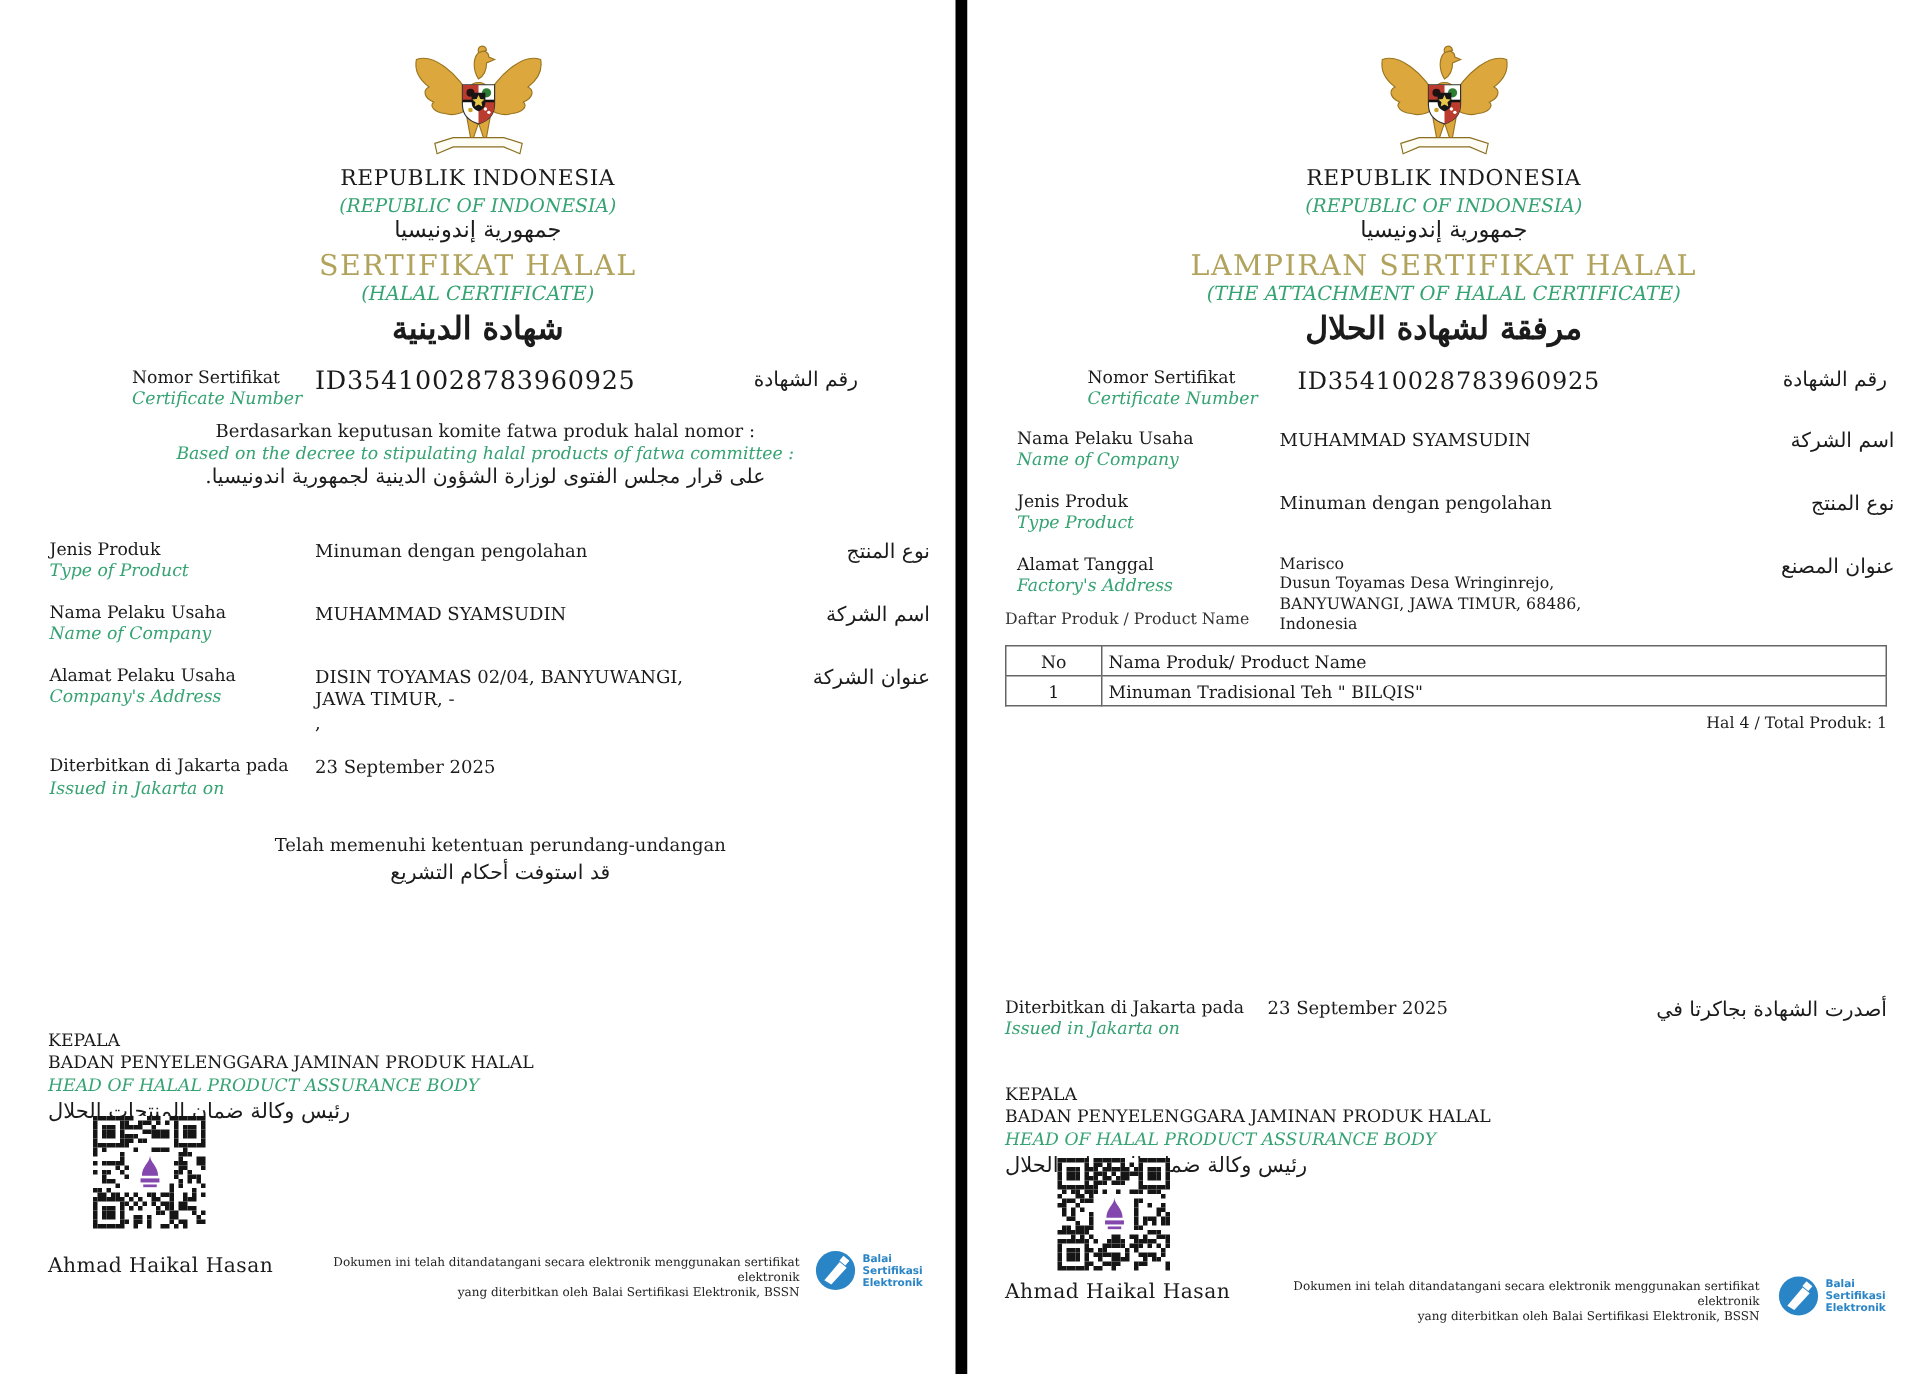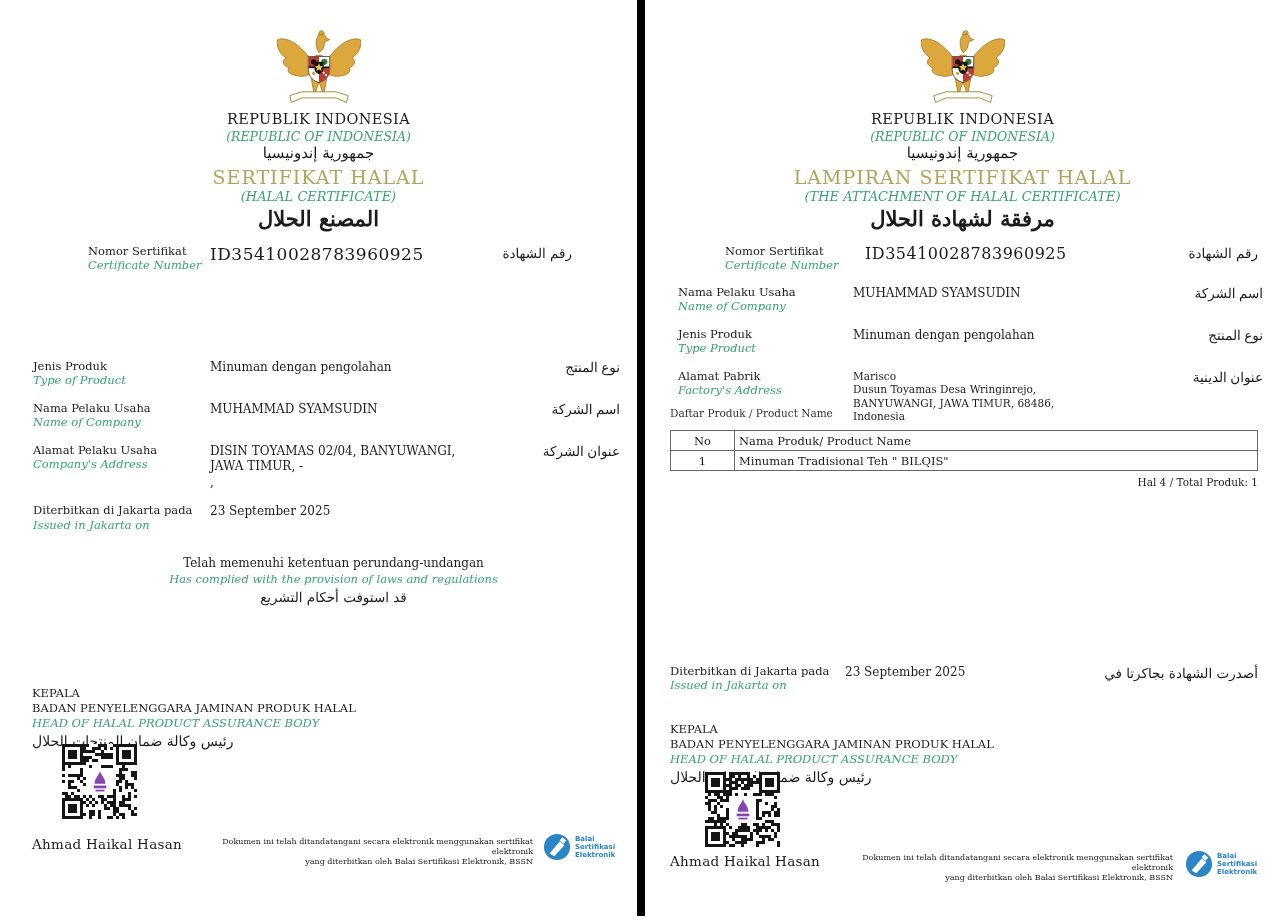--- a/index.html
+++ b/index.html
@@ -47,21 +47,21 @@
 
   
   .fields{position:absolute;left:33px;right:17px;}
   .page.left .fields{top:359px;}
   .page.right .fields{top:285px;}
   .frow{display:flex;align-items:flex-start;margin-bottom:13px;}
   .frow .lblblk{width:177px;}
   .page.right .frow .lblblk{width:175px;}
   .frow .val{flex:1;font-size:12px;white-space:pre-line;line-height:1.3;padding-top:1px;}
   .frow .val.small{font-size:10.5px;line-height:1.3;}
-  .frow .ar{width:150px;white-space:pre-line;font-family:Liberation Serif, serif;}
+  .frow .ar{width:150px;white-space:pre-line;}
 
   
   .compliance{position:absolute;top:556px;left:30px;right:0;text-align:center;line-height:1.3;}
   .c1{font-size:12px;}
   .c2{font-size:11.5px;}
   .c3{font-size:13.5px;direction:rtl;margin-top:2px;}
 
   
   .plist-label{position:absolute;top:407px;left:25px;font-size:10.5px;color:#333;}
   table.products{position:absolute;top:430px;left:25px;width:588px;border-collapse:collapse;font-size:11.5px;}
@@ -137,32 +137,37 @@
       <path d="M60 46 l1.6 3.4 3.7 .4 -2.7 2.5 .7 3.7 -3.3 -1.9 -3.3 1.9 .7 -3.7 -2.7 -2.5 3.7 -.4 Z" fill="#e8c84a"></path>
     </g>
   </svg>
 
   <div class="hdr">
     <div class="h-country">REPUBLIK INDONESIA</div>
     <div class="h-country-en grn">(REPUBLIC OF INDONESIA)</div>
     <div class="h-country-ar">جمهورية إندونيسيا</div>
     <div class="h-title">SERTIFIKAT HALAL</div>
     <div class="h-title-en grn">(HALAL CERTIFICATE)</div>
-    <div class="h-title-ar">المصنع الحلال</div>
+    <div class="h-title-ar">شهادة الدينية</div>
   </div>
 
   <div class="cert-row">
     <div class="lblblk">
       <div>Nomor Sertifikat</div>
       <div class="lbl-en grn">Certificate Number</div>
     </div>
     <div class="cert-val">ID35410028783960925</div>
     <div class="ar cert-ar">رقم الشهادة</div>
   </div>
 
+  <div class="decree">
+    <div class="d1">Berdasarkan keputusan komite fatwa produk halal nomor :</div>
+    <div class="d2 grn">Based on the decree to stipulating halal products of fatwa committee :</div>
+    <div class="d3">على قرار مجلس الفتوى لوزارة الشؤون الدينية لجمهورية اندونيسيا.</div>
+  </div>
 
   <div class="fields">
     <div class="frow">
       <div class="lblblk">
         <div>Jenis Produk</div>
         <div class="grn">Type of Product</div>
       </div>
       <div class="val">Minuman dengan pengolahan</div>
       <div class="ar">نوع المنتج</div>
     </div>
@@ -187,21 +192,20 @@
       <div class="lblblk">
         <div>Diterbitkan di Jakarta pada</div>
         <div class="grn">Issued in Jakarta on</div>
       </div>
       <div class="val">23 September 2025</div>
     </div>
   </div>
 
   <div class="compliance">
     <div class="c1">Telah memenuhi ketentuan perundang-undangan</div>
-    <div class="c2 grn">Has complied with the provision of laws and regulations</div>
     <div class="c3">قد استوفت أحكام التشريع</div>
   </div>
 
   <div class="sig">
     <div>KEPALA</div>
     <div>BADAN PENYELENGGARA JAMINAN PRODUK HALAL</div>
     <div class="grn">HEAD OF HALAL PRODUCT ASSURANCE BODY</div>
     <div class="s-ar">رئيس وكالة ضمان المنتجات الحلال</div>
   </div>
 
@@ -562,27 +566,27 @@
     <div class="frow">
       <div class="lblblk">
         <div>Jenis Produk</div>
         <div class="grn">Type Product</div>
       </div>
       <div class="val">Minuman dengan pengolahan</div>
       <div class="ar">نوع المنتج</div>
     </div>
     <div class="frow">
       <div class="lblblk">
-        <div>Alamat Pabrik</div>
+        <div>Alamat Tanggal</div>
         <div class="grn">Factory's Address</div>
       </div>
       <div class="val small">Marisco
 Dusun Toyamas Desa Wringinrejo, BANYUWANGI, JAWA TIMUR, 68486,
 Indonesia</div>
-      <div class="ar">عنوان الدينية</div>
+      <div class="ar">عنوان المصنع</div>
     </div>
   </div>
 
   <div class="plist-label">Daftar Produk / Product Name</div>
 
   <table class="products">
     <tbody>
       <tr>
         <td class="no-col">No</td>
         <td class="name-col">Nama Produk/ Product Name</td>

